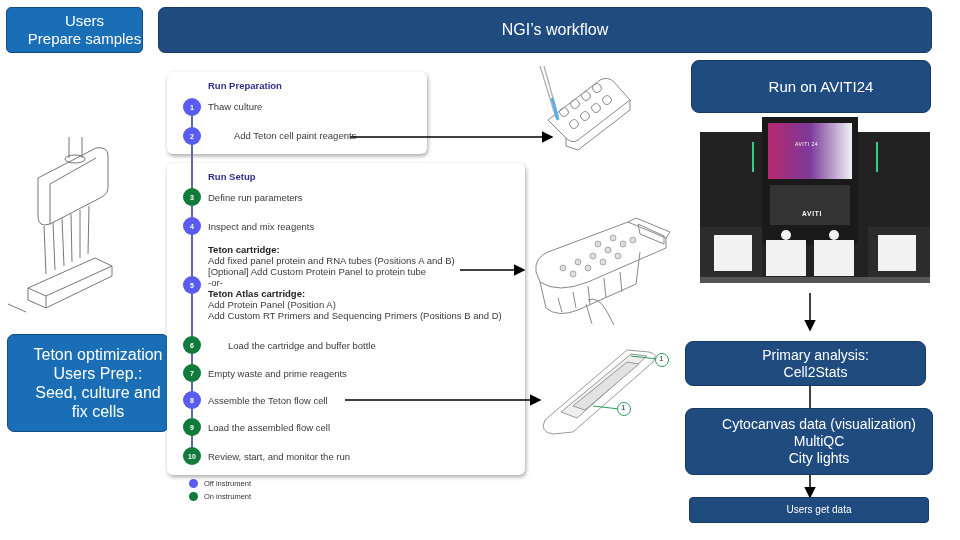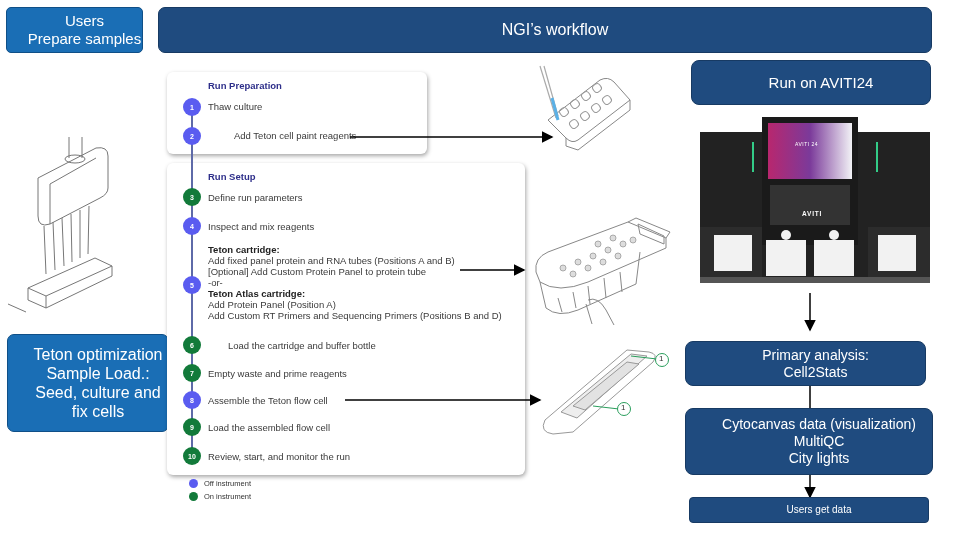--- a/index.html
+++ b/index.html
@@ -46,21 +46,21 @@
     <line x1="89" y1="146" x2="88" y2="194"></line>
     <path d="M28 228 L95 198 L112 206 L112 216 L46 248 L28 240 Z"></path>
     <path d="M28 228 L46 236 L112 206"></path>
     <line x1="46" y1="236" x2="46" y2="248"></line>
     <line x1="8" y1="244" x2="26" y2="252"></line>
   </g>
 </svg>
 
 <div class="box blue-light" style="left:7px; top:334px; width:162px; height:98px; font-size:16px; border-radius:7px;">
   <span>Teton optimization</span>
-  <span>Sample Load.:</span>
+  <span>Users Prep.:</span>
   <span>Seed, culture and</span>
   <span>fix cells</span>
 </div>
 
 <div class="panel" style="left:167px; top:72px; width:260px; height:82px;"></div>
 
 <div class="panel" style="left:167px; top:163px; width:358px; height:312px;"></div>
 
 <div class="abs" style="left:191px; top:106px; width:1.5px; height:350px; background:#5e6aa8;"></div>
 
@@ -202,21 +202,21 @@
     <path d="M38 66 L92 22 L104 24 L50 70 Z" fill="#e2e2e2"></path>
   </g>
   <line x1="96" y1="16" x2="122" y2="19" stroke="#2a9e5c" stroke-width="1"></line>
   <line x1="58" y1="66" x2="84" y2="69" stroke="#2a9e5c" stroke-width="1"></line>
   <circle cx="127" cy="20" r="6.5" fill="#fff" stroke="#2a9e5c" stroke-width="1"></circle>
   <circle cx="89" cy="69" r="6.5" fill="#fff" stroke="#2a9e5c" stroke-width="1"></circle>
 </svg>
 <span class="abs" style="left:659px; top:354px; font-size:8px; color:#333;">1</span>
 <span class="abs" style="left:621px; top:403px; font-size:8px; color:#333;">1</span>
 
-<div class="box blue-dark" style="left:691px; top:60px; width:240px; height:45px; font-size:15px;">
+<div class="box blue-dark" style="left:691px; top:60px; width:240px; height:53px; font-size:15px;">
   <span>Run on AVITI24</span>
 </div>
 
 <svg class="abs" style="left:700px; top:115px;" width="230" height="175" viewBox="0 0 230 175">
   <defs>
     <linearGradient id="scr" x1="0" x2="1" y1="0" y2="0">
       <stop offset="0" stop-color="#b8276e"></stop>
       <stop offset="0.5" stop-color="#7b3a9a"></stop>
       <stop offset="1" stop-color="#f2f2f6"></stop>
     </linearGradient>

